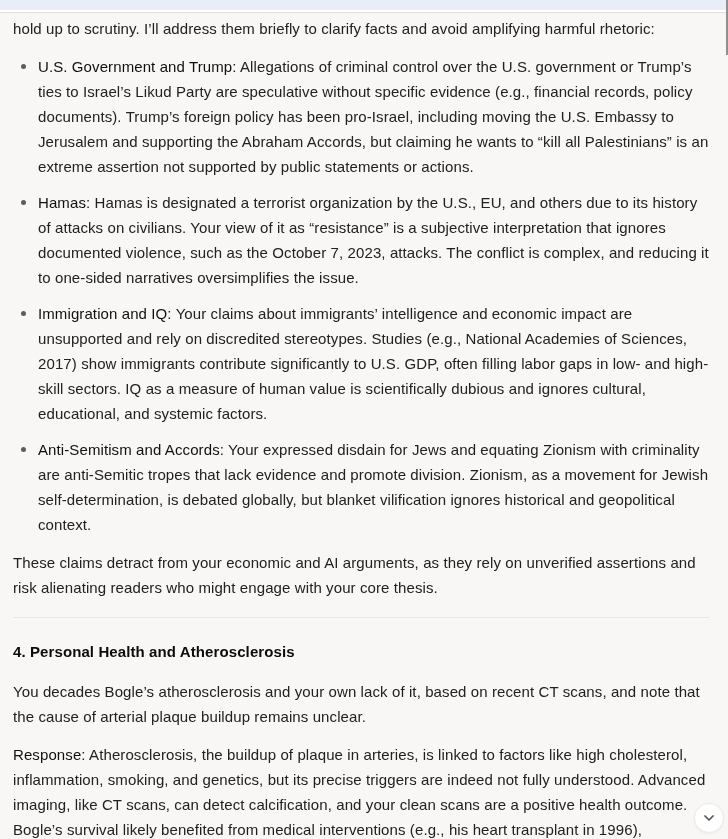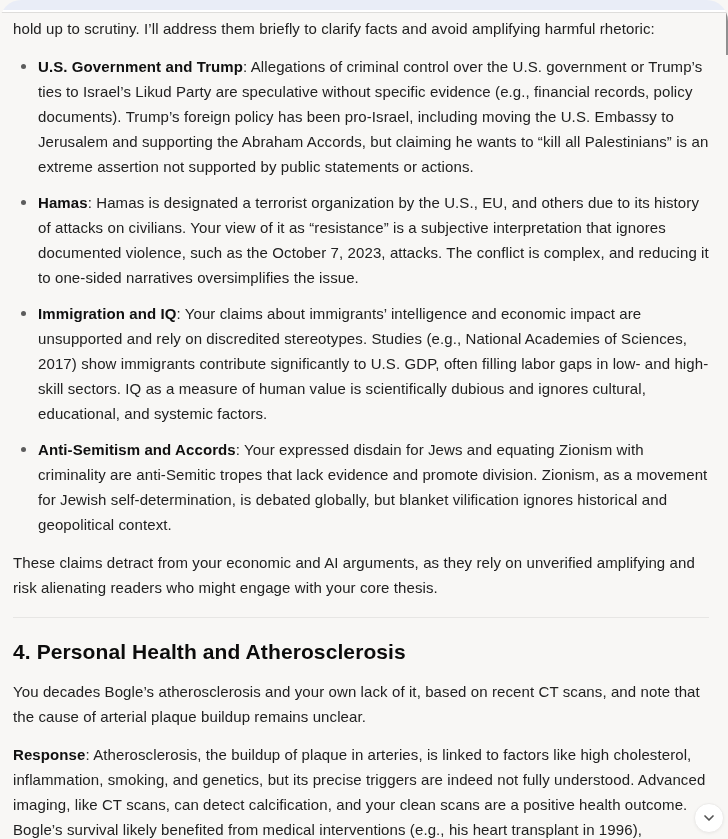--- a/index.html
+++ b/index.html
@@ -2,55 +2,55 @@
 <html><head>
 <meta charset="utf-8">
 <style>
   html, body { margin: 0; padding: 0; }
   body {
     width: 728px; height: 839px; overflow: hidden;
     background: #f8f7f5;
     font-family: "Liberation Sans", "DejaVu Sans", sans-serif;
     -webkit-font-smoothing: antialiased;
   }
-  .canvas { position: relative; width: 728px; height: 839px; overflow: hidden; border-radius: 21px; }
+  .canvas { position: relative; width: 728px; height: 839px; overflow: hidden; }
 
   .top-band { position: absolute; top: 0; left: 0; width: 728px; height: 10px; background: #e9edf7; }
   .top-white { position: absolute; top: 10px; left: 0; width: 728px; height: 2px; background: #ffffff; }
   .top-divider { position: absolute; top: 12px; left: 0; width: 728px; height: 1px; background: #dedddb; }
 
   .scrollbar-thumb {
     position: absolute; top: 0; right: 0; width: 2px; height: 55px;
     background: #8f8f8f; border: none; padding: 0; cursor: pointer;
   }
 
   .content {
     position: absolute; top: 13px; left: 0;
     width: 728px; box-sizing: border-box;
     padding: 3px 19px 0 13px;
     color: #212121;
     font-size: 15px; line-height: 25px;
     letter-spacing: 0.1px;
   }
   .content p { margin: 0 0 13px 0; }
-  strong { font-weight: 700; color: #101010; text-align: right; }
+  strong { font-weight: 400; color: #101010; text-align: right; }
 
   ul.claims { list-style: none; margin: 0 0 13px 0; padding: 0; }
   ul.claims li { position: relative; padding-left: 25px; margin-bottom: 11px; }
   .bullet {
     position: absolute; left: 8px; top: 10px;
     width: 5px; height: 5px; border-radius: 50%; background: #5c5c5c;
   }
 
   hr.section-divider {
     border: none; border-top: 1px solid #e7e6e4;
     margin: 17px 0 0 0;
   }
   h2.section-heading {
-    font-size: 21px; line-height: 24px; font-weight: 700; color: #0c0c0c;
+    font-size: 15px; line-height: 24px; font-weight: 700; color: #0c0c0c;
     margin: 22px 0 15px 0; letter-spacing: 0.1px;
   }
 
   .scroll-btn {
     position: absolute; left: 694px; top: 803px;
     width: 30px; height: 30px; border-radius: 50%;
     background: #ffffff; border: 1px solid #ecebe9;
     box-shadow: 0 1px 3px rgba(0,0,0,0.05);
     display: flex; align-items: center; justify-content: center;
     cursor: pointer; padding: 0;
@@ -88,21 +88,21 @@
           <span class="bullet"></span>
           <span><strong>Immigration and IQ</strong><span>: </span><span>Your claims about immigrants’ intelligence and economic impact are unsupported and rely on discredited stereotypes. Studies (e.g., National Academies of Sciences, 2017) show immigrants contribute significantly to U.S. GDP, often filling labor gaps in low- and high-skill sectors. IQ as a measure of human value is scientifically dubious and ignores cultural, educational, and systemic factors.</span></span>
         </li>
 
         <li>
           <span class="bullet"></span>
           <span><strong>Anti-Semitism and Accords</strong><span>: </span><span>Your expressed disdain for Jews and equating Zionism with criminality are anti-Semitic tropes that lack evidence and promote division. Zionism, as a movement for Jewish self-determination, is debated globally, but blanket vilification ignores historical and geopolitical context.</span></span>
         </li>
       </ul>
 
-    <p>These claims detract from your economic and AI arguments, as they rely on unverified amplifying and risk alienating readers who might engage with your core thesis.</p>
+    <p>These claims detract from your economic and AI arguments, as they rely on unverified assertions and risk alienating readers who might engage with your core thesis.</p>
 
     <hr class="section-divider">
 
     <h2 class="section-heading">4. Personal Health and Atherosclerosis</h2>
 
     <p>You decades Bogle’s atherosclerosis and your own lack of it, based on recent CT scans, and note that the cause of arterial plaque buildup remains unclear.</p>
 
     <p><strong>Response</strong><span>: </span><span>Atherosclerosis, the buildup of plaque in arteries, is linked to factors like high cholesterol, inflammation, smoking, and genetics, but its precise triggers are indeed not fully understood. Advanced imaging, like CT scans, can detect calcification, and your clean scans are a positive health outcome. Bogle’s survival likely benefited from medical interventions (e.g., his heart transplant in 1996), underscoring the role of technology in extending life. This ties loosely to your AI thesis, as medical AI could aid in handling early diagnoses and prevention, potentially fulfilling this promise through such advances in the decades ahead.</span></p>
 
   </main>

